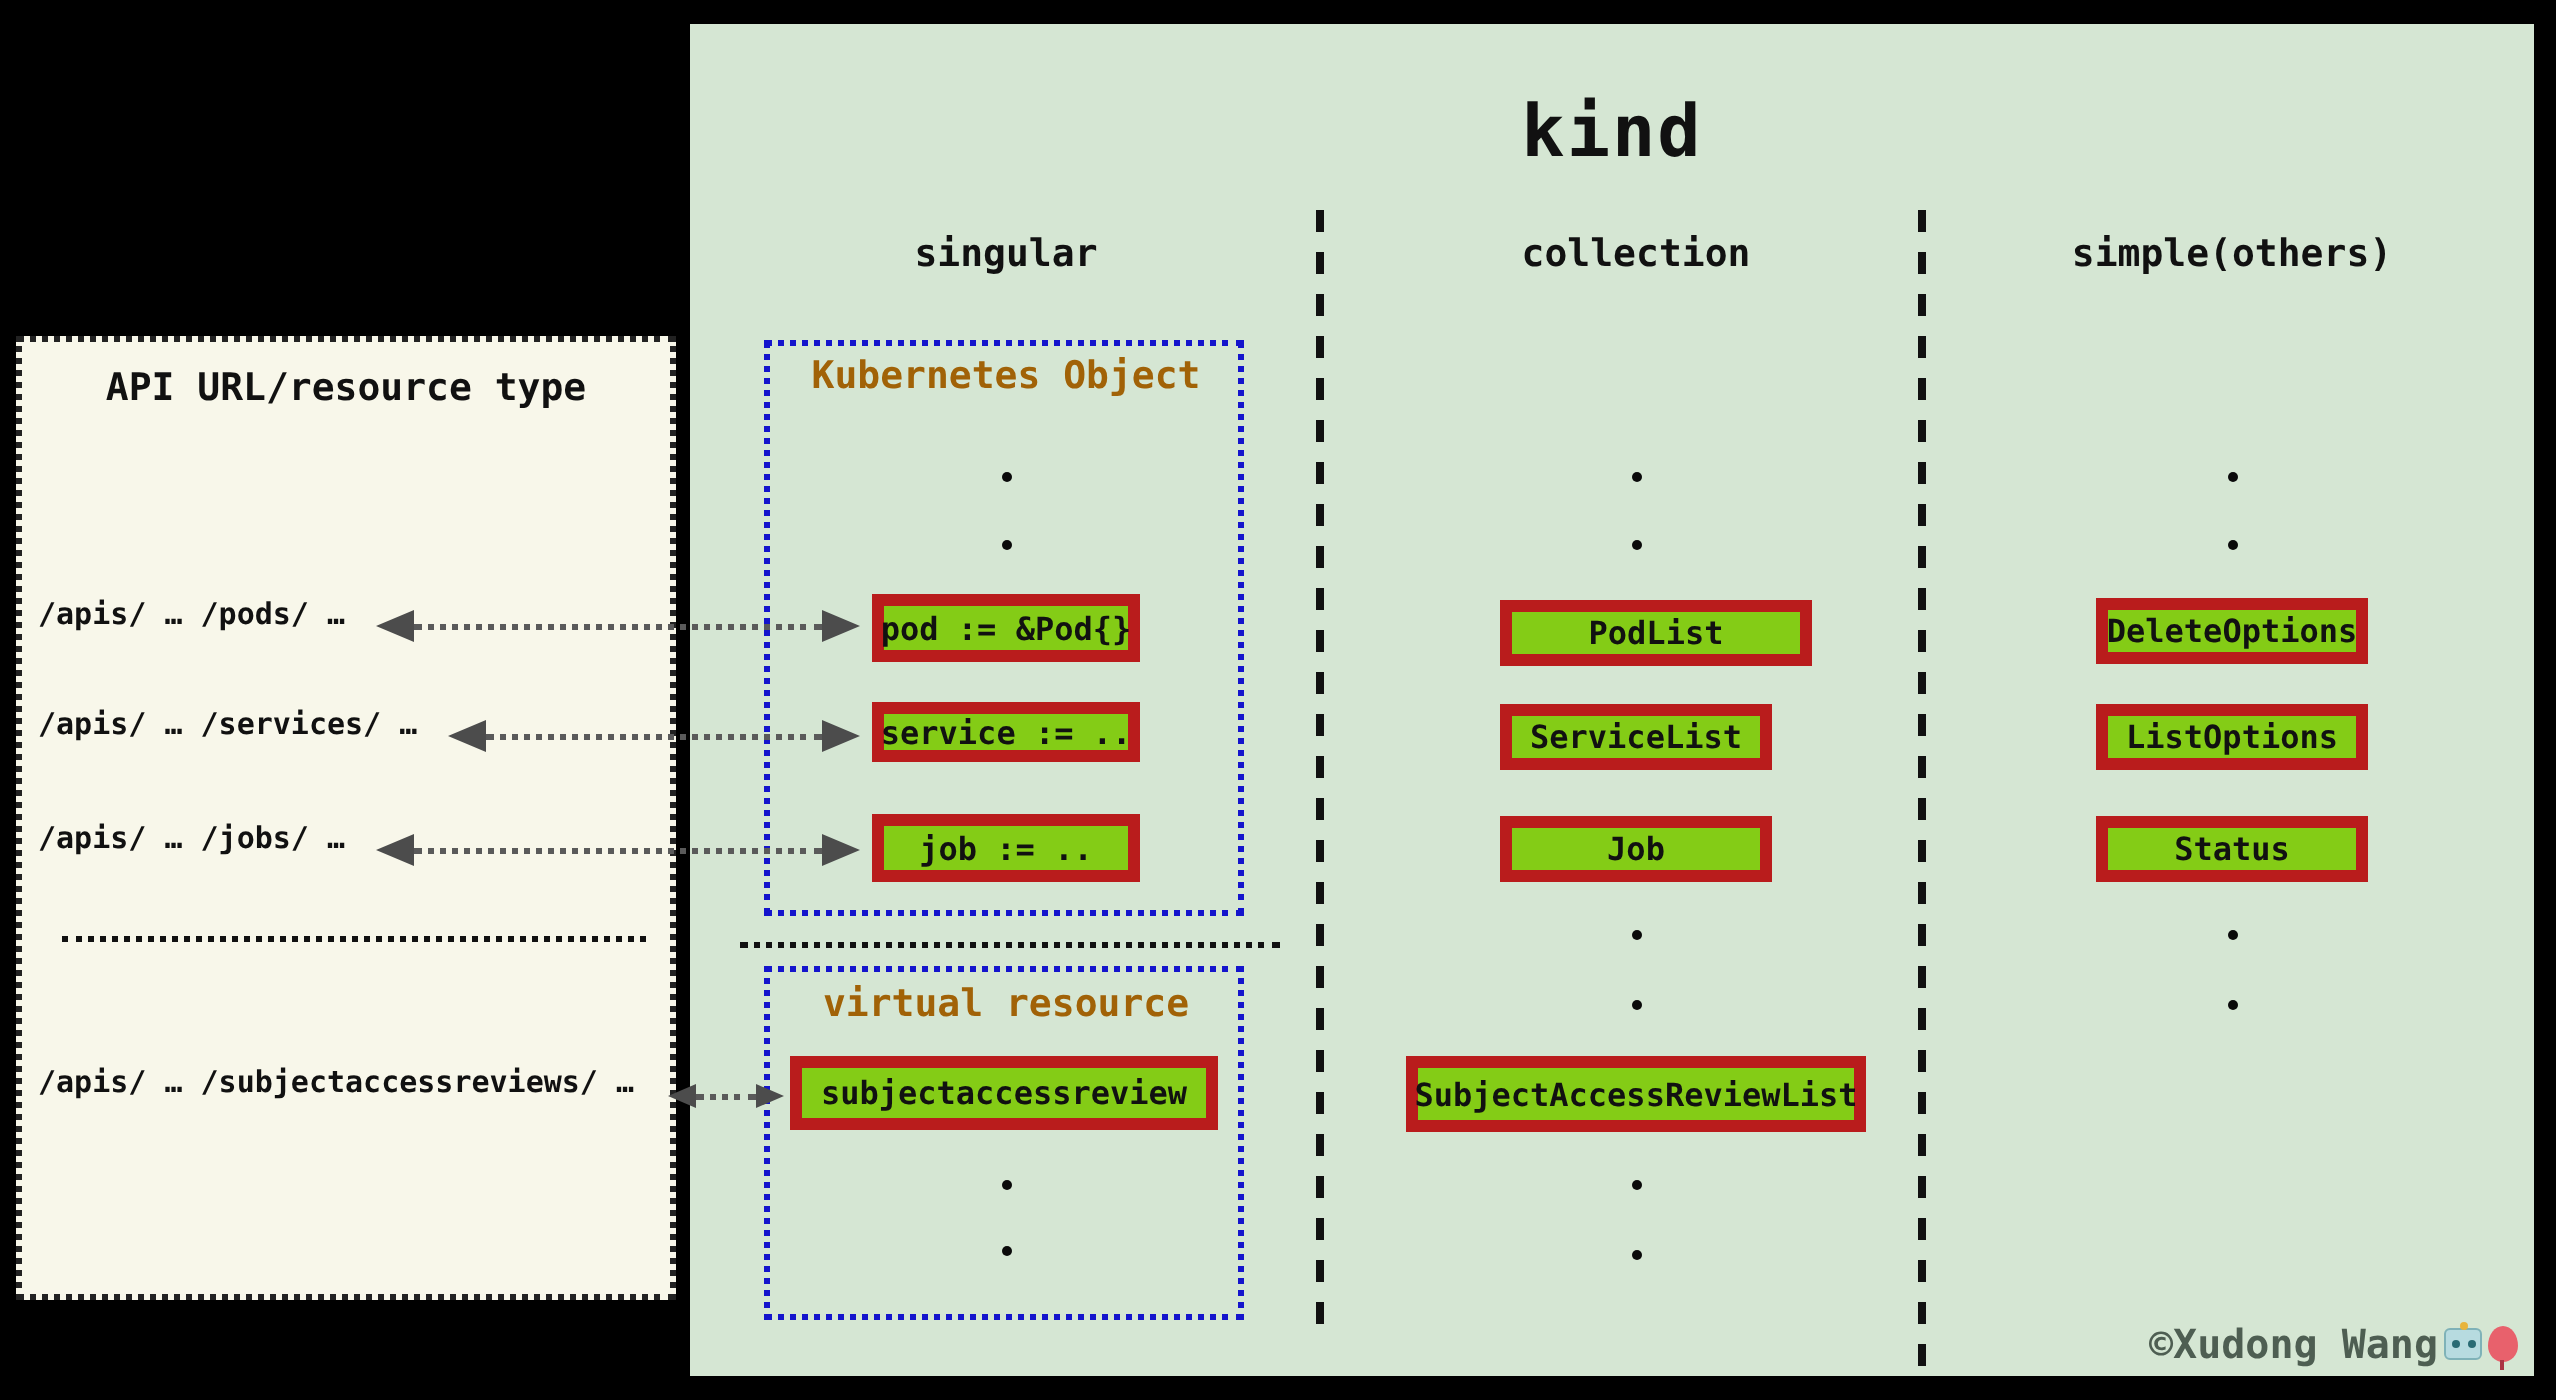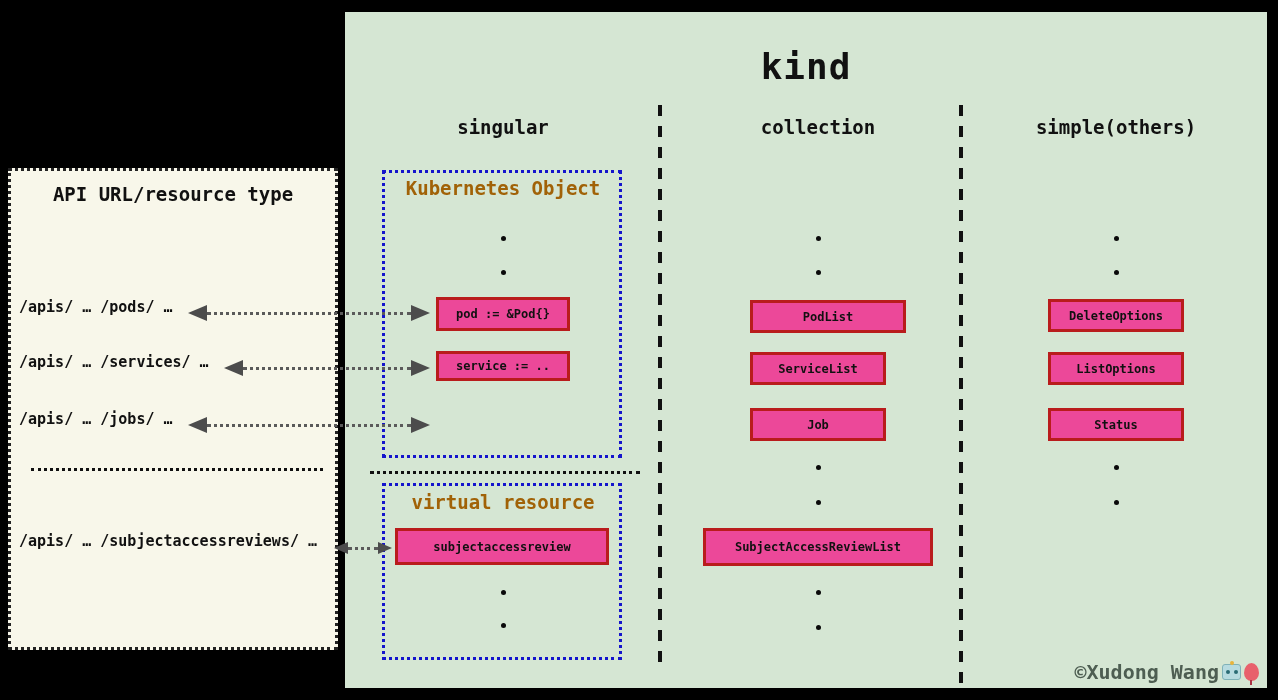--- a/index.html
+++ b/index.html
@@ -65,23 +65,23 @@
   .bg-ko { top:158px; height:288px; }
   .bg-vr { top:471px; height:177px; }
   .blue-label {
     position:absolute; left:158px; transform:translateX(-50%);
     color:#a16207; font-size:19px; white-space:nowrap;
   }
   .bl-ko { top:165px; }
   .bl-vr { top:479px; }
 
   .gbox {
-    position:absolute; background:#ec4899; border:3px solid #b91c1c;
+    position:absolute; background:#84cc16; border:6px solid #b91c1c;
     display:flex; align-items:center; justify-content:center;
-    font-size:12px; white-space:nowrap;
+    font-size:16px; white-space:nowrap;
   }
   .b-pod        { left:91px;  top:285px; width:134px; height:34px; }
   .b-service    { left:91px;  top:339px; width:134px; height:30px; }
   .b-job        { left:91px;  top:395px; width:134px; height:34px; }
   .b-sar        { left:50px;  top:516px; width:214px; height:37px; }
   .b-podlist    { left:405px; top:288px; width:156px; height:33px; }
   .b-servicelist{ left:405px; top:340px; width:136px; height:33px; }
   .b-jobcol     { left:405px; top:396px; width:136px; height:33px; }
   .b-sarlist    { left:358px; top:516px; width:230px; height:38px; }
   .b-deleteopts { left:703px; top:287px; width:136px; height:33px; }
@@ -172,20 +172,21 @@
 
   <div class="blue-group bg-ko"></div>
   <div class="blue-label bl-ko">Kubernetes Object</div>
   <div class="blue-group bg-vr"></div>
   <div class="blue-label bl-vr">virtual resource</div>
 
   <div class="hsep-green"></div>
 
   <div class="gbox b-pod">pod := &amp;Pod{}</div>
   <div class="gbox b-service">service := ..</div>
+  <div class="gbox b-job">job := ..</div>
   <div class="gbox b-sar">subjectaccessreview</div>
 
   <div class="gbox b-podlist">PodList</div>
   <div class="gbox b-servicelist">ServiceList</div>
   <div class="gbox b-jobcol">Job</div>
   <div class="gbox b-sarlist">SubjectAccessReviewList</div>
 
   <div class="gbox b-deleteopts">DeleteOptions</div>
   <div class="gbox b-listopts">ListOptions</div>
   <div class="gbox b-status">Status</div>

